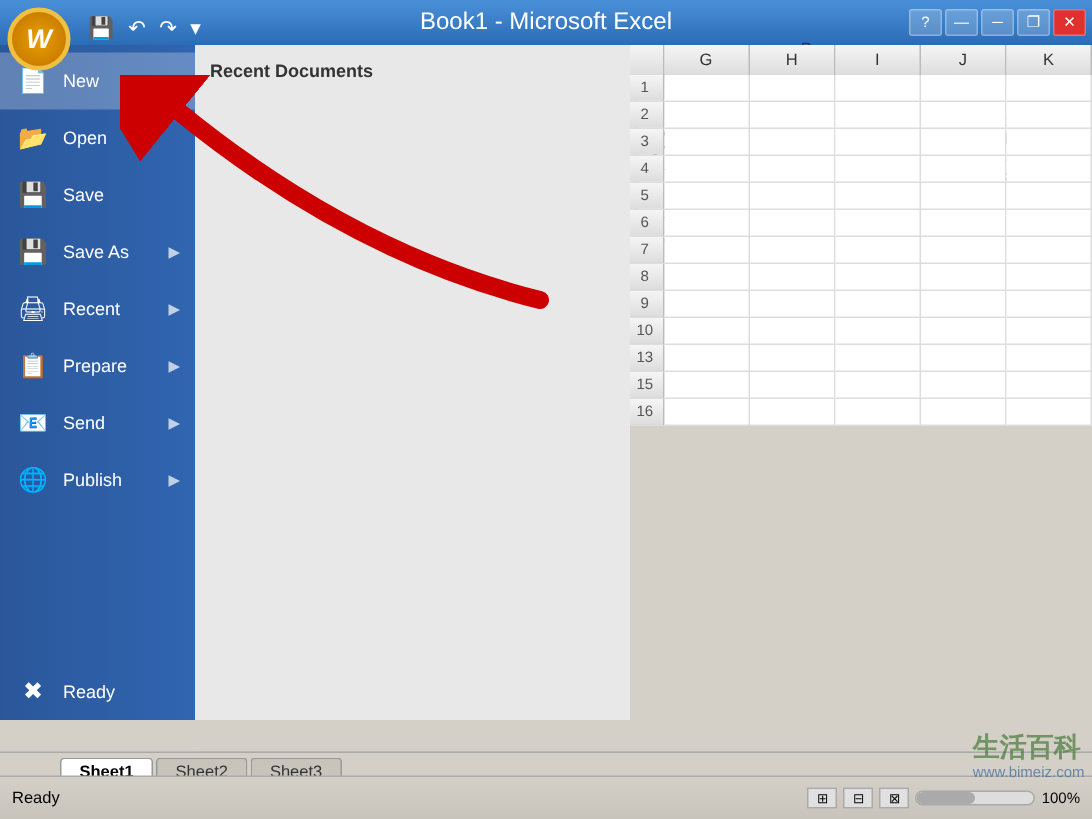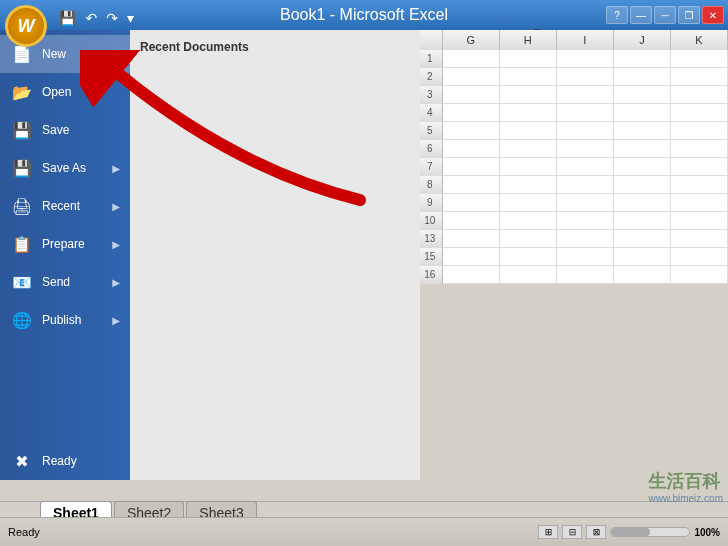--- a/index.html
+++ b/index.html
@@ -337,21 +337,21 @@
       align-items: flex-end;
       padding-left: 40px;
     }
     .sheet-tab {
       padding: 3px 12px;
       background: #c8c4bc;
       border: 1px solid #999;
       border-bottom: none;
       border-radius: 3px 3px 0 0;
       margin-right: 2px;
-      font-size: 14px;
+      font-size: 11px;
       cursor: pointer;
       color: #333;
     }
     .sheet-tab.active {
       background: white;
       font-weight: bold;
       color: #000;
     }
     .sheet-nav {
       position: absolute;
@@ -380,21 +380,21 @@
       left: 80px;
       width: 300px;
       height: 160px;
       pointer-events: none;
       z-index: 200;
     }
 
     
     .watermark {
       position: absolute;
-      bottom: 42px;
+      bottom: 25px;
       right: 5px;
       opacity: 0.7;
       z-index: 10;
       margin-left: 22px;
     }
     .watermark-line1 {
       font-size: 18px;
       font-weight: bold;
       color: #4a7a3a;
       font-family: 'SimSun', serif;
@@ -709,20 +709,20 @@
 <div class="status-bar">
   <span>Ready</span>
   <div style="flex:1;"></div>
   <div style="display:flex;gap:4px;align-items:center;">
     <div style="width:20px;height:14px;border:1px solid #aaa;background:#e0e0e0;display:flex;align-items:center;justify-content:center;font-size:9px;cursor:pointer;">⊞</div>
     <div style="width:20px;height:14px;border:1px solid #aaa;background:#e0e0e0;display:flex;align-items:center;justify-content:center;font-size:9px;cursor:pointer;">⊟</div>
     <div style="width:20px;height:14px;border:1px solid #aaa;background:#e0e0e0;display:flex;align-items:center;justify-content:center;font-size:9px;cursor:pointer;">⊠</div>
     <div style="width:80px;height:10px;background:#ddd;border:1px solid #aaa;border-radius:5px;overflow:hidden;">
       <div style="width:50%;height:100%;background:#aaa;border-radius:5px;"></div>
     </div>
-    <span style="font-size:10px;font-weight:bold;">100%</span>
+    <span style="font-size:10px;">100%</span>
   </div>
 </div>
 
 <div class="watermark">
   <div class="watermark-line1">生活百科</div>
   <div class="watermark-line2">www.bimeiz.com</div>
 </div>
 
 </body></html>

